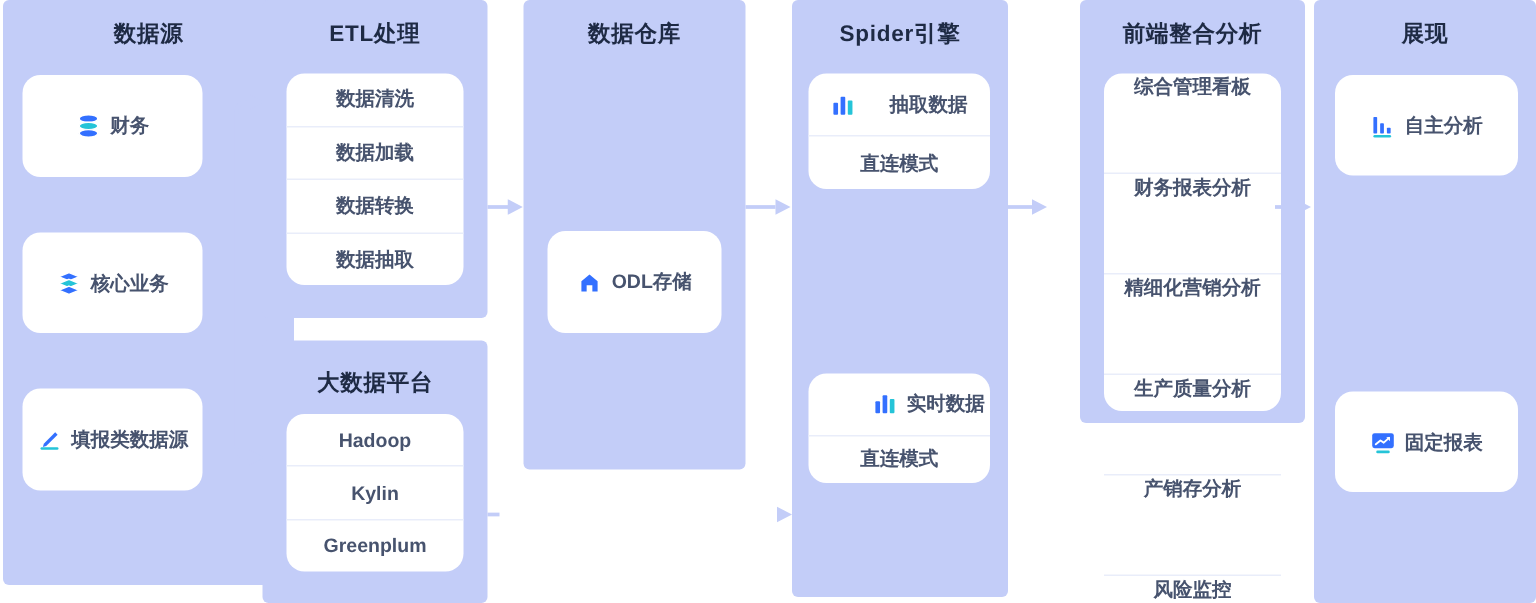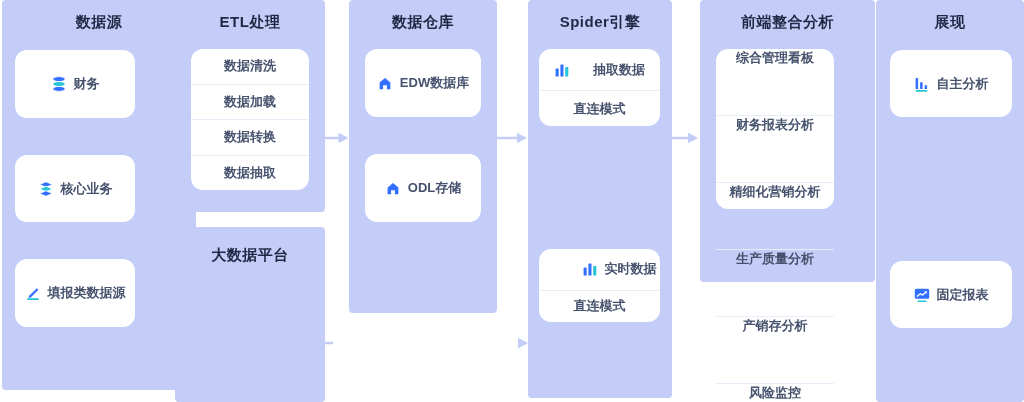--- a/index.html
+++ b/index.html
@@ -75,32 +75,29 @@
     <div class="card stack" style="left:16px;top:49px;width:118px;height:141px;">
       <div class="row">数据清洗</div>
       <div class="row">数据加载</div>
       <div class="row">数据转换</div>
       <div class="row">数据抽取</div>
     </div>
   </div>
 
   <div class="col" style="left:175px;top:227px;width:150px;height:175px;">
     <div class="col-title" style="top:19px;">大数据平台</div>
+    <div class="card stack" style="left:16px;top:49px;width:118px;height:105px;">
+      <div class="row">Hadoop</div>
+      <div class="row">Kylin</div>
+      <div class="row">Greenplum</div>
+    </div>
   </div>
 
   <div class="col" style="left:349px;width:148px;height:313px;">
     <div class="col-title">数据仓库</div>
-    <div class="card" style="left:16px;top:49px;width:116px;height:68px;">
-      <span class="ic">
-        <svg class="icon" width="16" height="16" viewBox="0 0 16 16">
-          <path class="fb" d="M2.6 14.3 V7.5 L8 3 L13.4 7.5 V14.3 H9.9 V10.2 H6.1 V14.3 Z"></path>
-        </svg>
-      </span>
-      <span>EDW数据库</span>
-    </div>
     <div class="card" style="left:16px;top:154px;width:116px;height:68px;align-items:center;">
       <span class="ic">
         <svg class="icon" width="16" height="16" viewBox="0 0 16 16">
           <path class="fb" d="M2.6 14.3 V7.5 L8 3 L13.4 7.5 V14.3 H9.9 V10.2 H6.1 V14.3 Z"></path>
         </svg>
       </span>
       <span>ODL存储</span>
     </div>
   </div>
 
@@ -127,23 +124,23 @@
             <rect class="fb" x="6.4" y="2.5" width="3.1" height="12" rx="0.6"></rect>
             <rect class="ft" x="11.2" y="5" width="3.1" height="9.5" rx="0.6"></rect>
           </svg>
         </span>
         <span>实时数据</span>
       </div>
       <div class="row">直连模式</div>
     </div>
   </div>
 
-  <div class="col" style="left:700px;width:150px;height:282px;padding-left:25px;">
+  <div class="col" style="left:720px;width:150px;height:282px;">
     <div class="col-title">前端整合分析</div>
-    <div class="card stack" style="left:16px;top:49px;width:118px;height:160px;gap:48px;">
+    <div class="card stack" style="left:16px;top:49px;width:118px;height:225px;gap:48px;">
       <div class="row">综合管理看板</div>
       <div class="row">财务报表分析</div>
       <div class="row">精细化营销分析</div>
       <div class="row">生产质量分析</div>
       <div class="row">产销存分析</div>
       <div class="row">风险监控</div>
     </div>
   </div>
 
   <div class="col" style="left:876px;width:148px;height:402px;">

